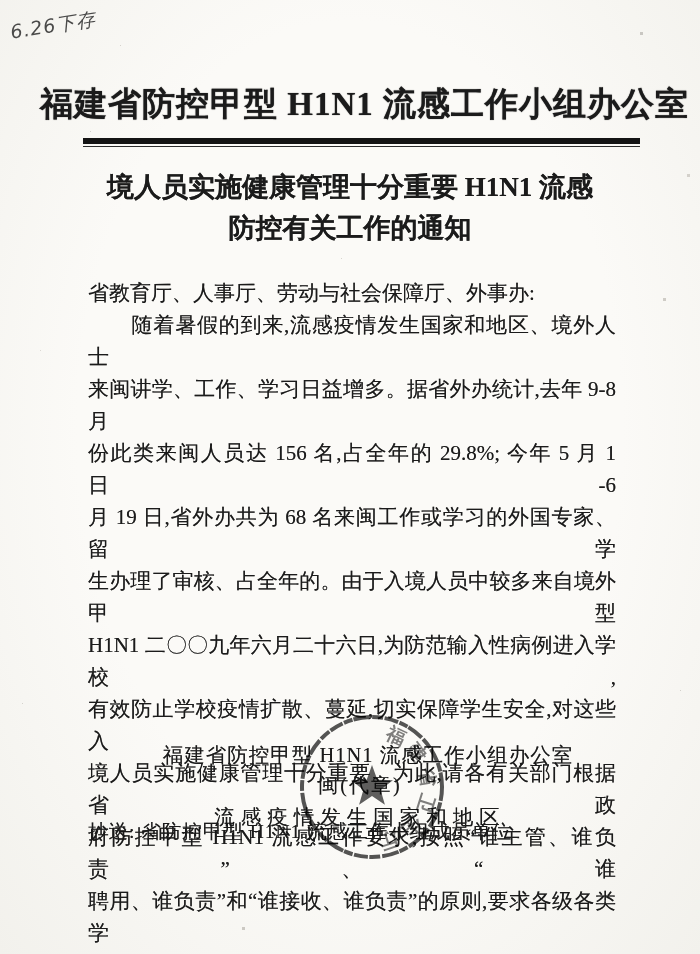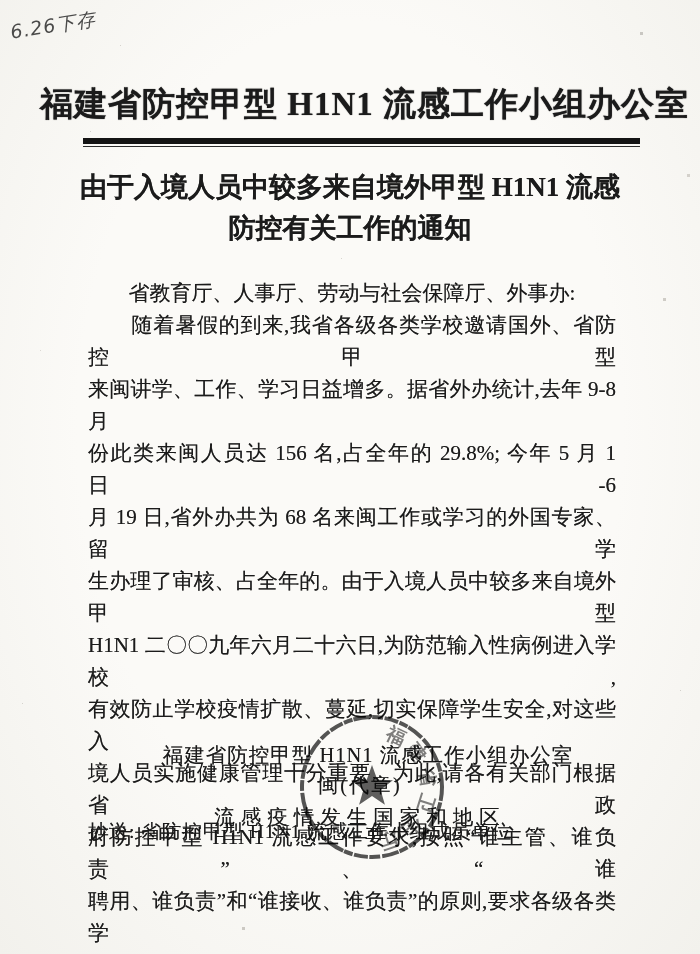--- a/index.html
+++ b/index.html
@@ -30,21 +30,21 @@
   }
   .title{
     position:absolute;top:167px;left:60px;right:60px;text-align:center;
     font-size:27px;font-weight:bold;line-height:41px;
     text-shadow:0 0 .6px rgba(0,0,0,.7);
   }
   .body-block{
     position:absolute;top:277px;left:88px;width:528px;
     font-size:21px;line-height:32px;text-shadow:0 0 .4px rgba(0,0,0,.55);
   }
-  .body-block .salutation{text-align:center;}
+  .body-block .salutation{text-align:left;}
   .body-lines div{text-align:justify;text-align-last:justify;}
   .body-lines div:last-child{text-align-last:left;}
   .signature{
     position:absolute;top:741px;left:0;right:0;text-align:center;padding-left:36px;
     font-size:20.5px;letter-spacing:1px;text-shadow:0 0 .4px rgba(0,0,0,.55);
   }
   .seal-note{
     position:absolute;top:772px;left:0;right:0;text-align:center;padding-left:20px;
     font-size:20px;letter-spacing:2px;text-shadow:0 0 .4px rgba(0,0,0,.5);
   }
@@ -68,28 +68,28 @@
 
   <div class="speckles"></div>
 
   <div class="handwritten">6.26下存</div>
 
   <div class="letterhead">福建省防控甲型 H1N1 流感工作小组办公室</div>
 
   <div class="rule"></div>
 
   <div class="title">
-    <div>由于入境人员中较多来自境外甲型 H1N1 流感</div>
+    <div>境人员实施健康管理十分重要 H1N1 流感</div>
     <div>防控有关工作的通知</div>
   </div>
 
   <div class="body-block">
     <div class="salutation">省教育厅、人事厅、劳动与社会保障厅、外事办:</div>
     <div class="body-lines">
-        <div>　　随着暑假的到来,我省各级各类学校邀请国外、省防控甲型</div>
+        <div>　　随着暑假的到来,流感疫情发生国家和地区、境外人士</div>
         <div>来闽讲学、工作、学习日益增多。据省外办统计,去年 9-8 月</div>
         <div>份此类来闽人员达 156 名,占全年的 29.8%; 今年 5 月 1 日-6</div>
         <div>月 19 日,省外办共为 68 名来闽工作或学习的外国专家、留学</div>
         <div>生办理了审核、占全年的。由于入境人员中较多来自境外甲型</div>
         <div>H1N1 二〇〇九年六月二十六日,为防范输入性病例进入学校,</div>
         <div>有效防止学校疫情扩散、蔓延,切实保障学生安全,对这些入</div>
         <div>境人员实施健康管理十分重要。为此,请各有关部门根据省政</div>
         <div>府防控甲型 H1N1 流感工作要求,按照“谁主管、谁负责”、“谁</div>
         <div>聘用、谁负责”和“谁接收、谁负责”的原则,要求各级各类学</div>
         <div>校在接待入境人员时,对入境人员实行 7 天居家(住所)随访</div>

